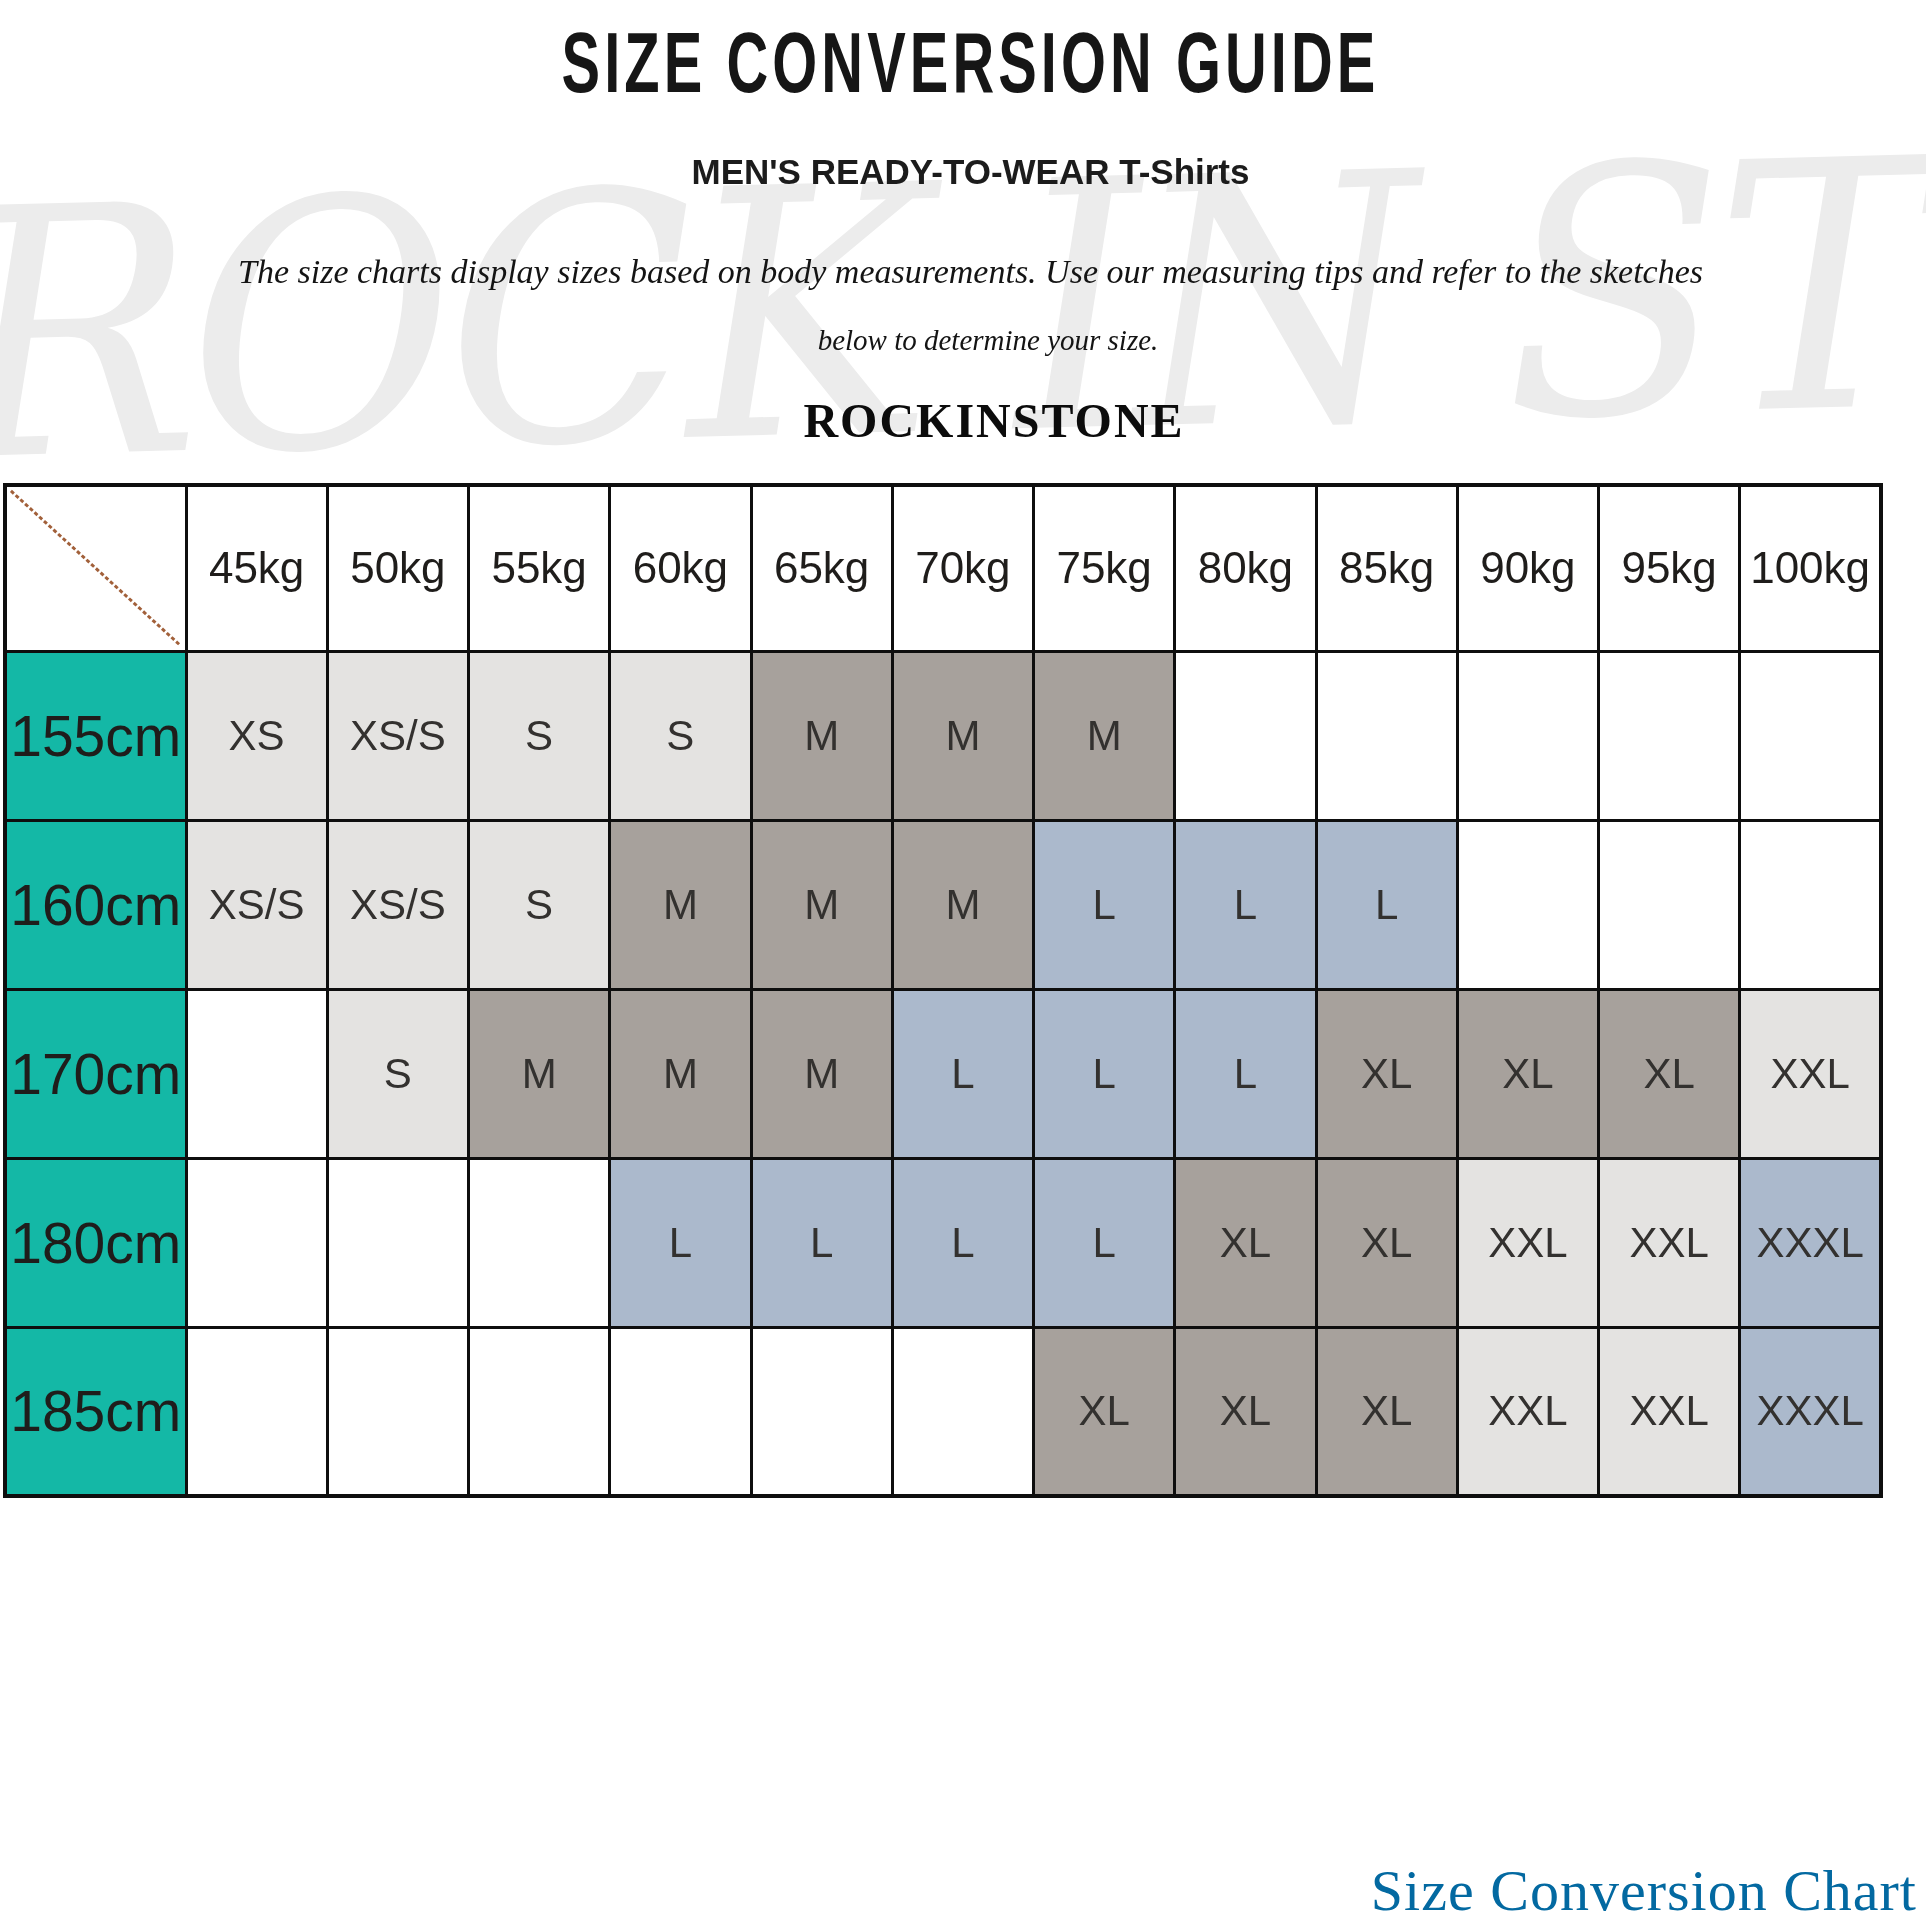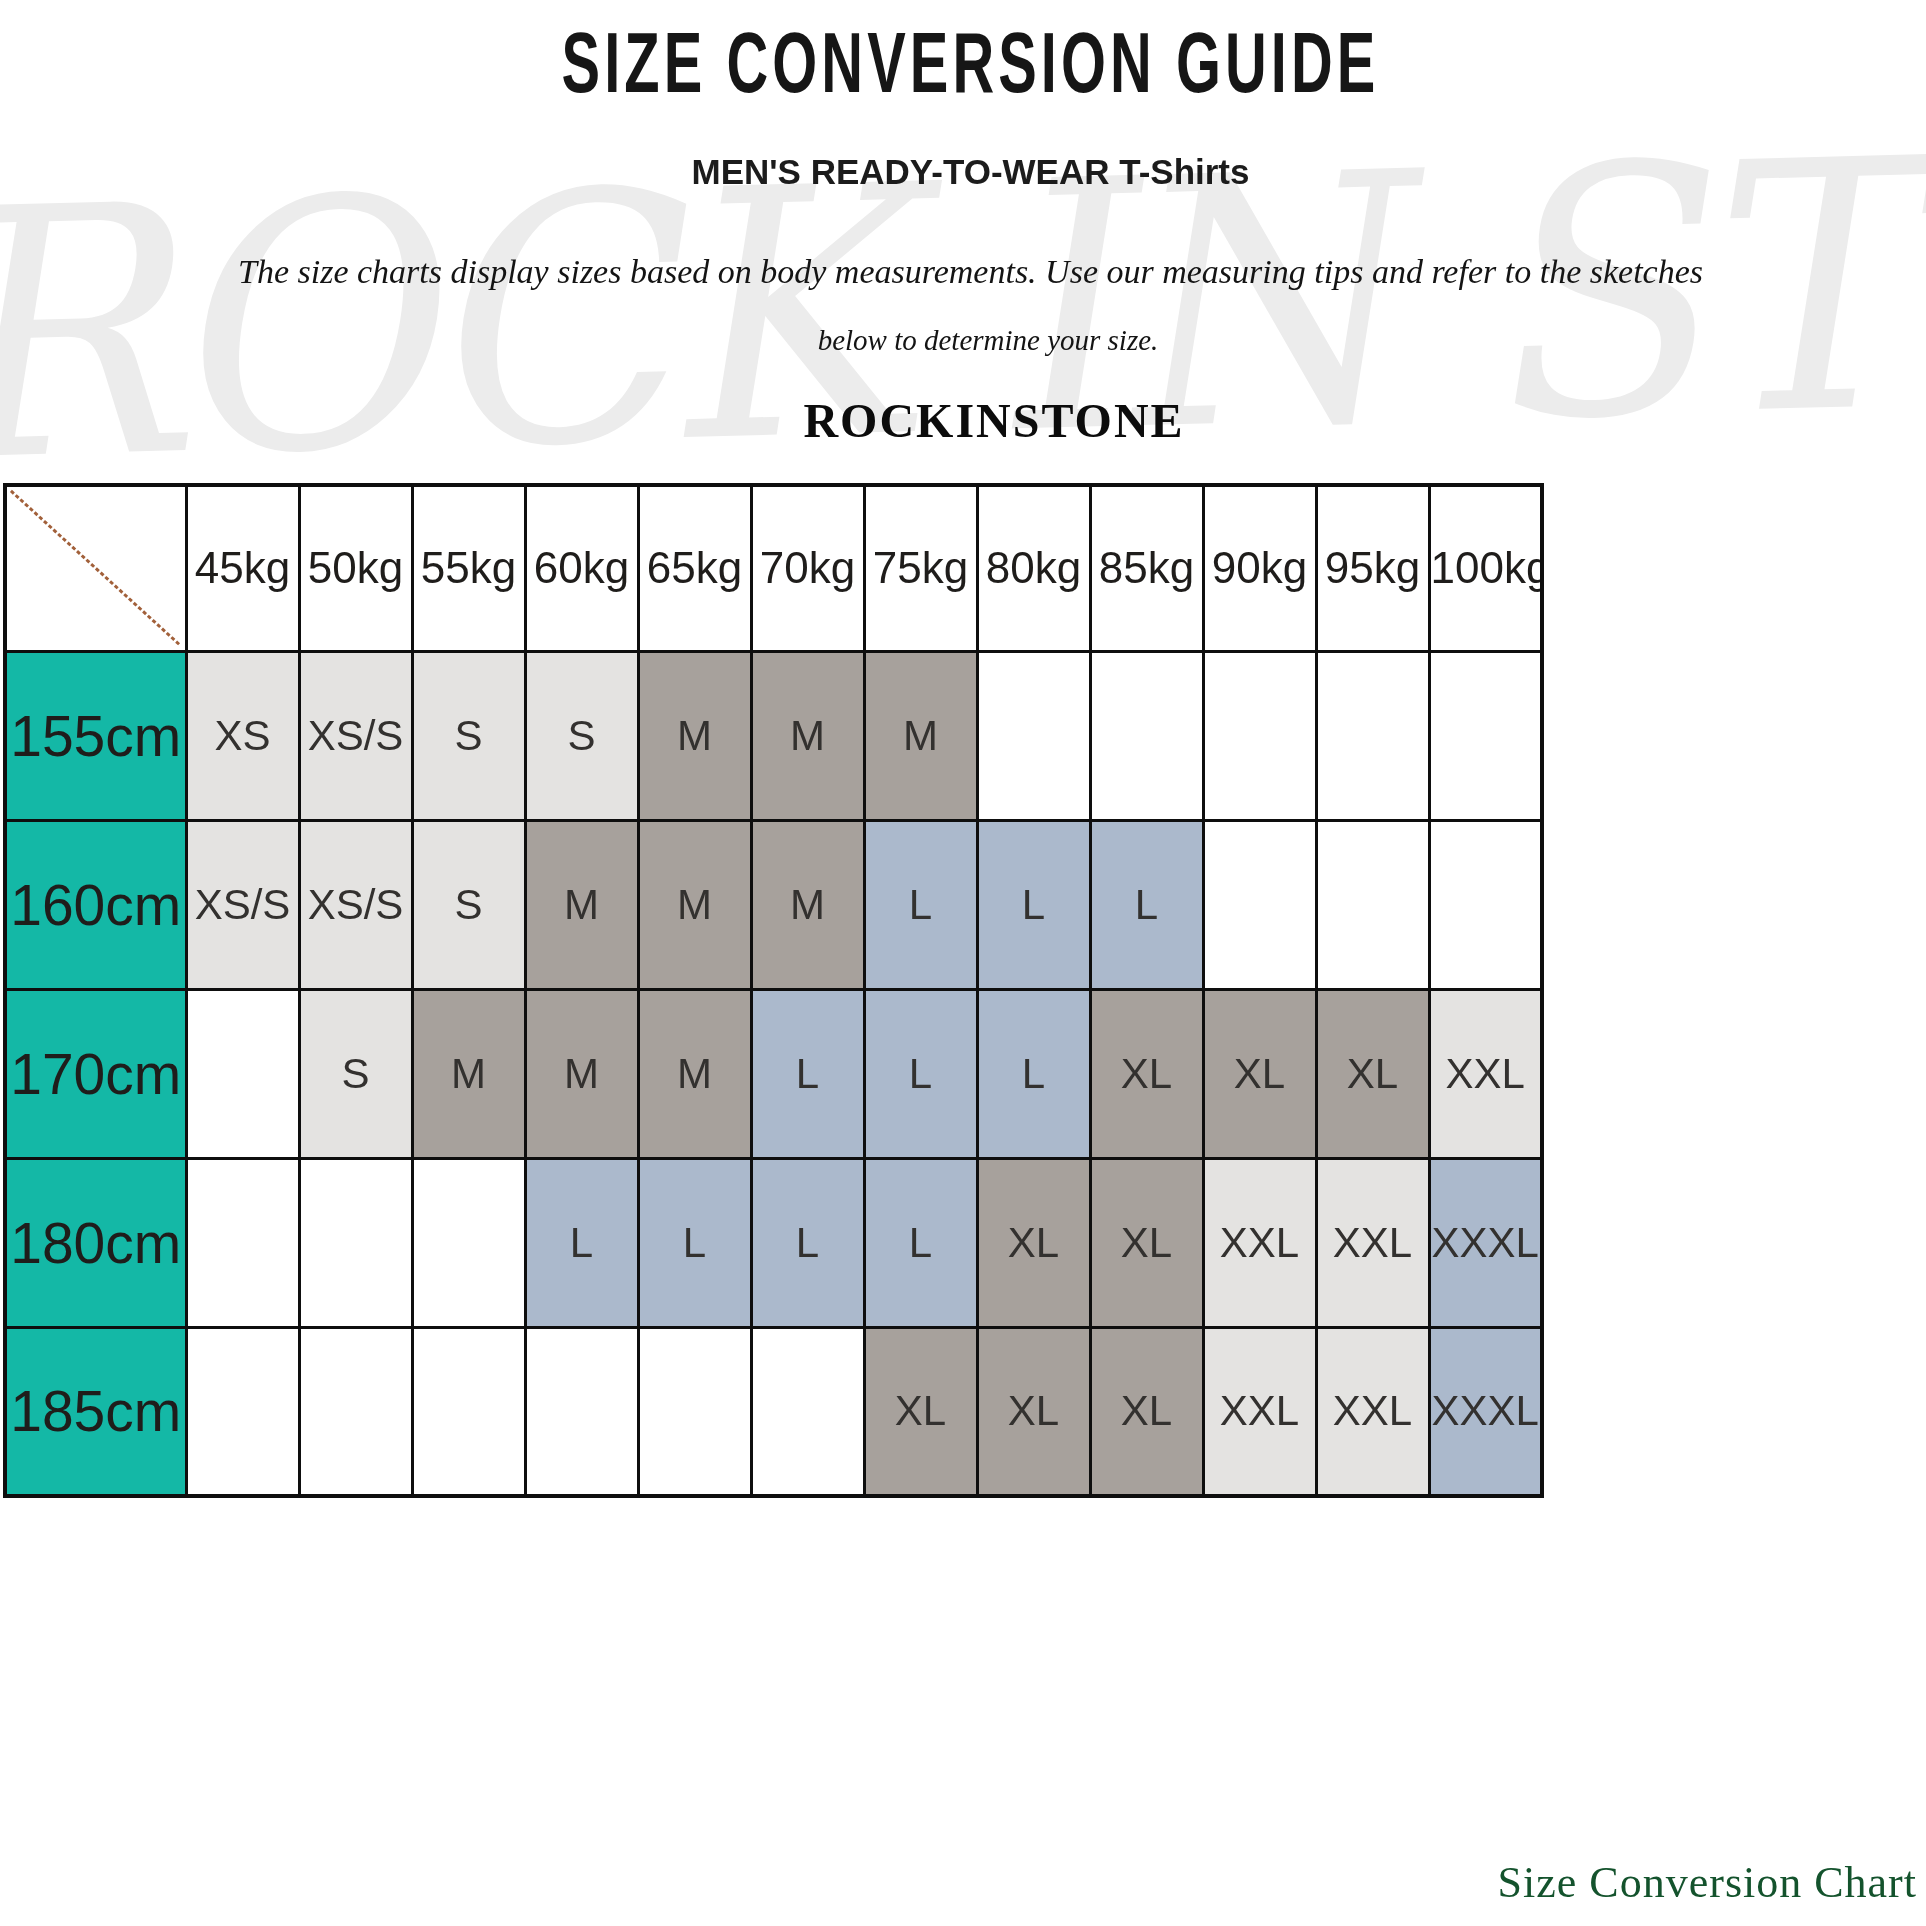--- a/index.html
+++ b/index.html
@@ -62,21 +62,21 @@
     font-family:"Liberation Serif",serif;
     font-weight:bold;
     font-size:48px;
     letter-spacing:2px;
     color:#0c0c0c;
     padding-left:47px;
   }
   table.size-table{
     position:absolute;
     top:483px;left:3px;
-    width:1541px;
+    width:1880px;
     table-layout:fixed;
     border-collapse:collapse;
     border:4px solid #0e0e0e;
     z-index:1;
   }
   .size-table th,.size-table td{
     border:3px solid #0e0e0e;
     text-align:center;
     vertical-align:middle;
     font-weight:normal;
@@ -90,22 +90,22 @@
   td.scell{font-size:42px;color:#33312f;}
   td.light{background:var(--cell-light);}
   td.dark{background:var(--cell-dark);}
   td.blue{background:var(--cell-blue);}
   th.corner{position:relative;background:#ffffff;}
   th.corner svg{position:absolute;left:0;top:0;width:100%;height:100%;display:block;}
   .caption{
     position:absolute;
     top:1857px;right:10px;
     font-family:"Liberation Serif",serif;
-    font-size:44px;
-    color:#14532d;
+    font-size:58px;
+    color:#0369a1;
     z-index:1;
     letter-spacing:1px;
   }
 </style>
 </head>
 <body>
 
 <div class="watermark">ROCK IN STONE</div>
 
 <div class="header">

